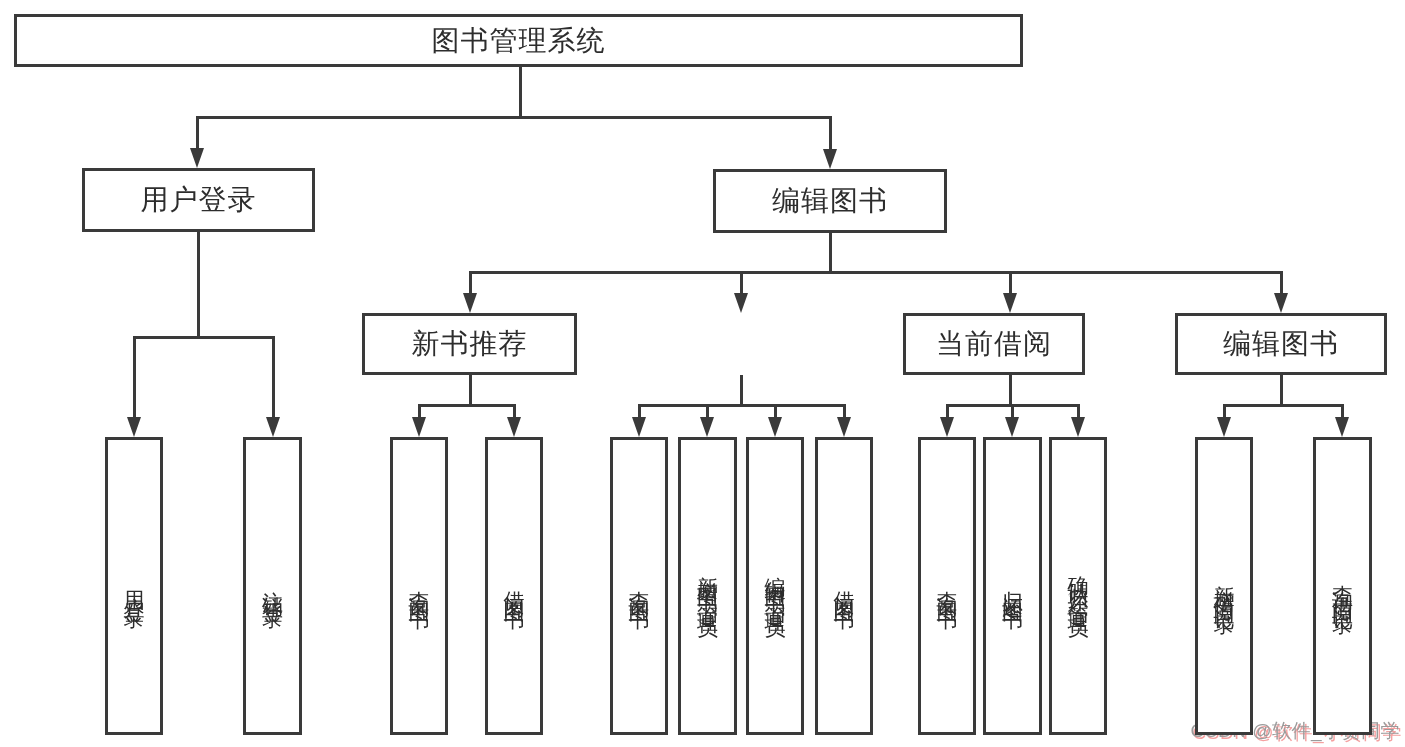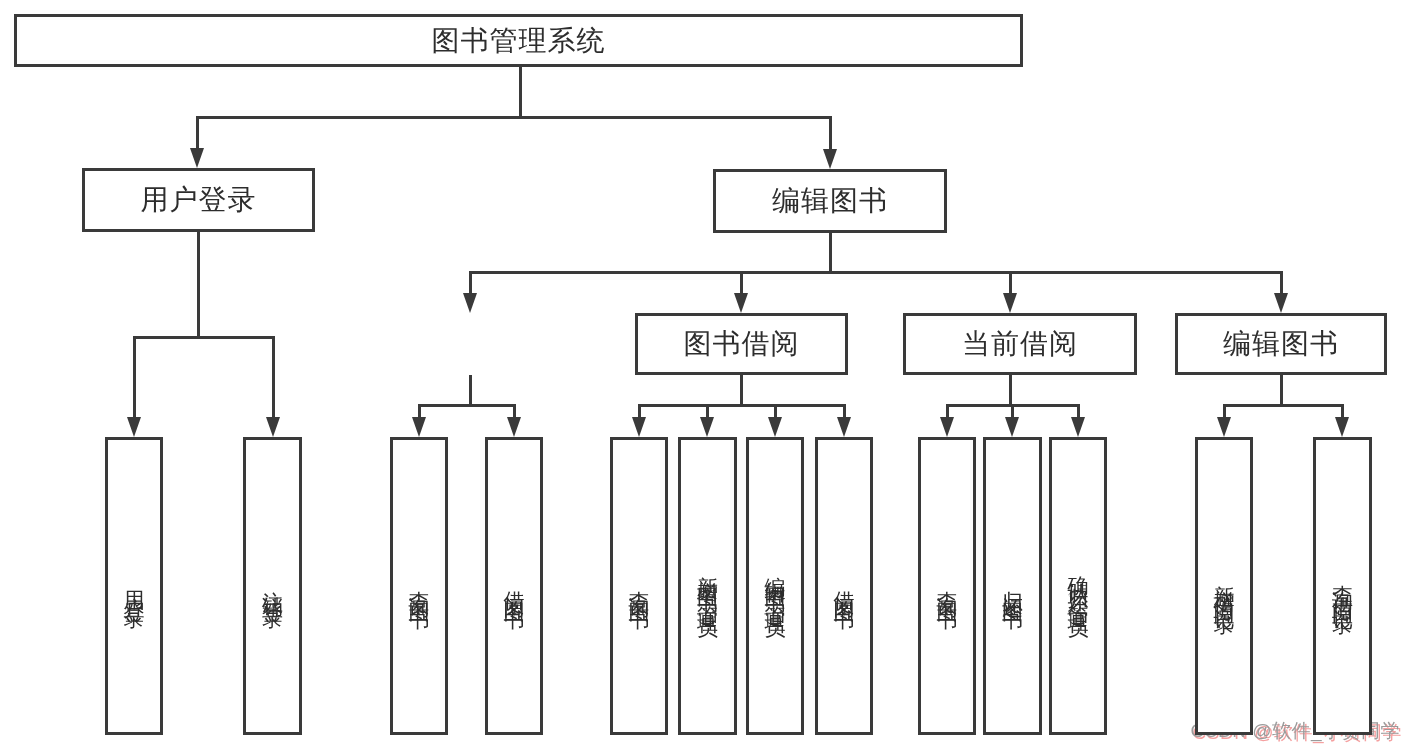--- a/index.html
+++ b/index.html
@@ -63,24 +63,24 @@
   <div class="watermark">CSDN @软件_小贺同学</div>
 <div class="node node-h" style="left: 14px; top: 14px; width: 1009px; height: 53px;">
       <span>图书管理系统</span>
     </div>
     <div class="node node-h" style="left: 82px; top: 168px; width: 233px; height: 64px;">
       <span>用户登录</span>
     </div>
     <div class="node node-h" style="left: 713px; top: 169px; width: 234px; height: 64px;">
       <span>编辑图书</span>
     </div>
-    <div class="node node-h" style="left: 635px; top: 313px; width: 213px; height: 62px;">
-      <span>图书借阅</span>
+    <div class="node node-h" style="left: 362px; top: 313px; width: 215px; height: 62px;">
+      <span>新书推荐</span>
     </div>
-    <div class="node node-h" style="left: 903px; top: 313px; width: 234px; height: 62px;">
+    <div class="node node-h" style="left: 903px; top: 313px; width: 182px; height: 62px;">
       <span>当前借阅</span>
     </div>
     <div class="node node-h" style="left: 1175px; top: 313px; width: 212px; height: 62px;">
       <span>编辑图书</span>
     </div>
     <div class="node node-v" style="left: 105px; top: 437px; width: 58px; height: 298px;">
       <span>用户登录</span>
     </div>
     <div class="node node-v" style="left: 243px; top: 437px; width: 59px; height: 298px;">
       <span>注销登录</span>

